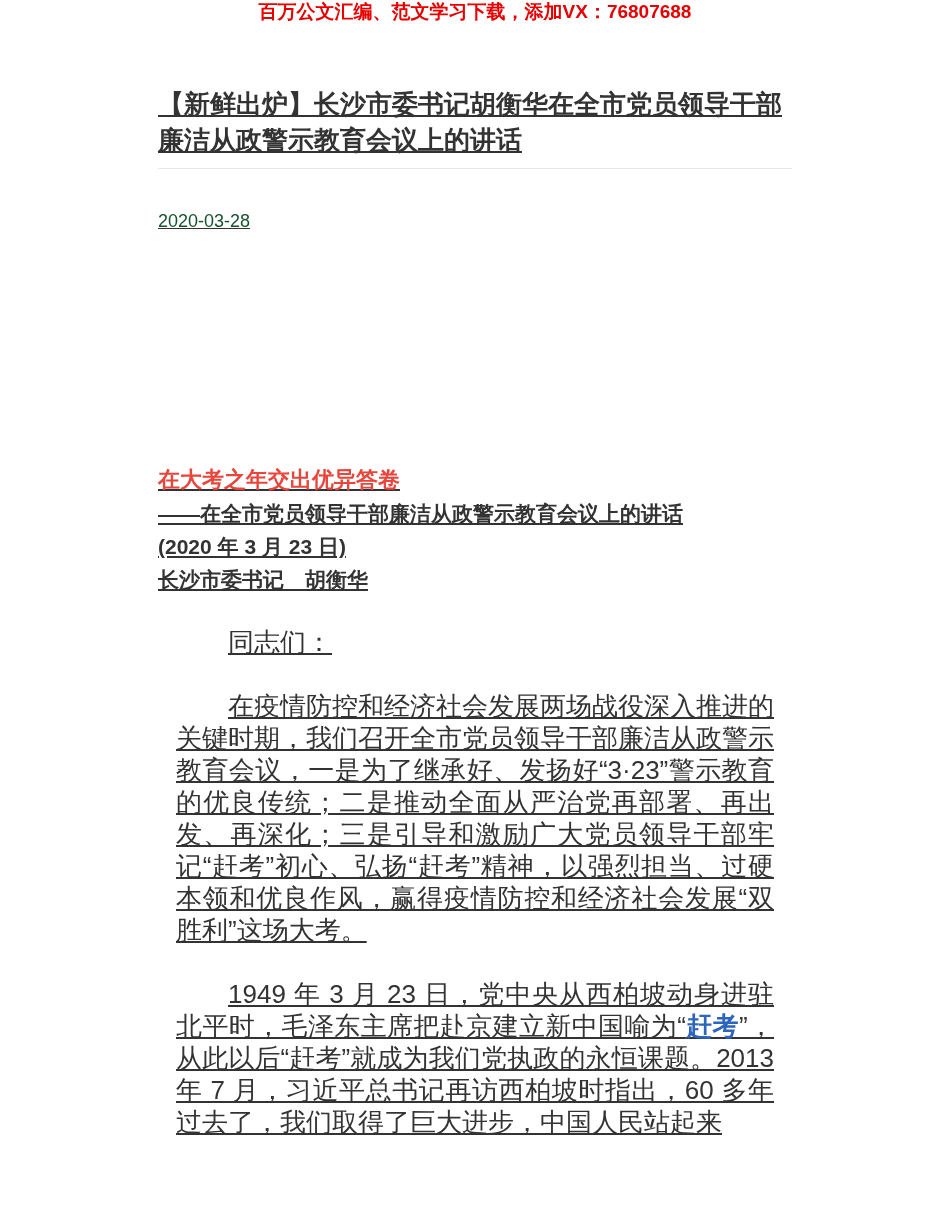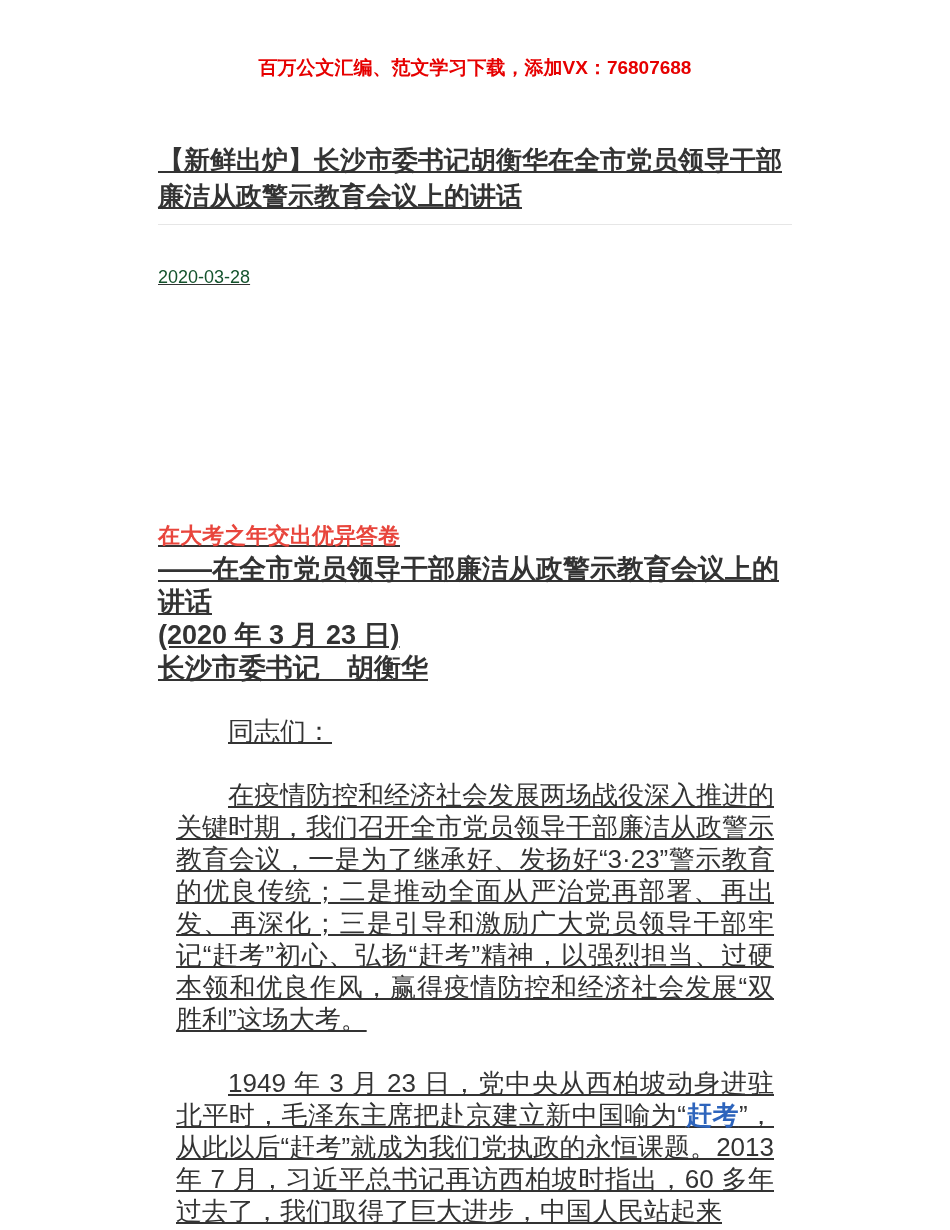--- a/index.html
+++ b/index.html
@@ -12,21 +12,20 @@
   html, body { background: #ffffff; }
   body {
     width: 950px;
     min-height: 1230px;
     margin: 0 auto;
     font-family: "Liberation Sans", "DejaVu Sans", sans-serif;
     color: #333333;
     overflow: hidden;
   }
   .top-notice {
-    padding-top: 56px;
     text-align: center;
     font-size: 19px;
     font-weight: bold;
     color: var(--notice-red);
     line-height: 24px;
   }
   .article {
     width: 634px;
     margin: 0 auto;
     text-decoration: underline;
@@ -56,21 +55,21 @@
   .doc-head {
     text-align: left;
     font-weight: bold;
   }
   .doc-head .doc-title {
     font-size: 22px;
     line-height: 34px;
     color: var(--heading-red);
   }
   .doc-head .doc-sub {
-    font-size: 27px;
+    font-size: 21px;
     line-height: 33px;
     color: #333333;
   }
   .article-body {
     padding: 0 18px;
     font-size: 26px;
     line-height: 32px;
     color: #333333;
   }
   .salutation {

